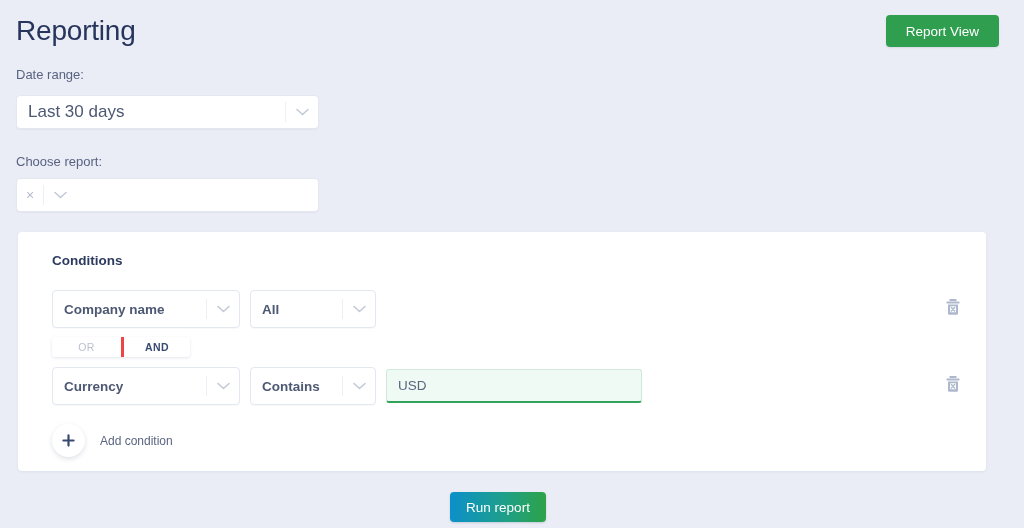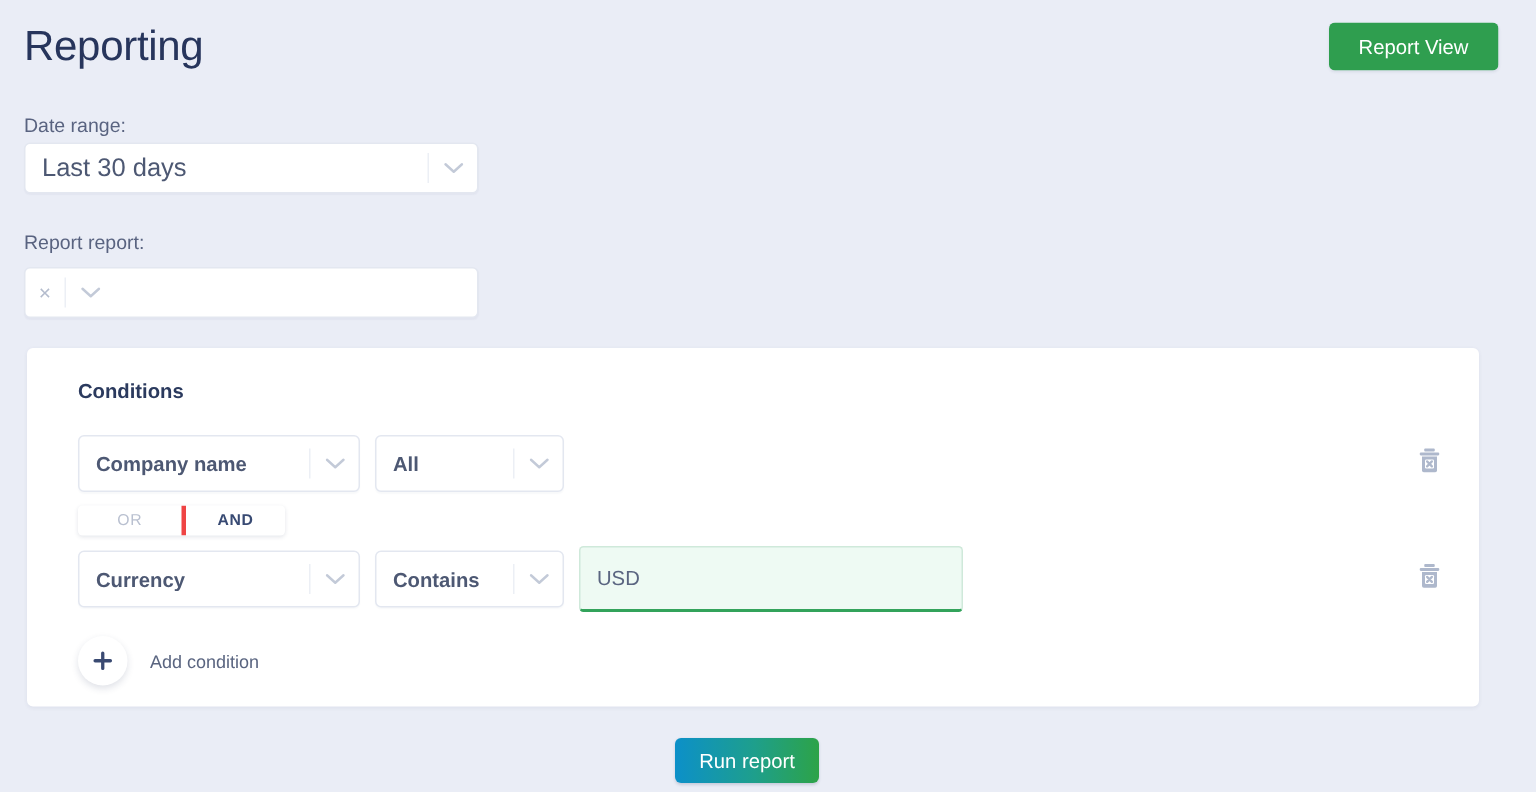--- a/index.html
+++ b/index.html
@@ -57,21 +57,21 @@
     color: #ffffff;
   }
 
   
   .field-label {
     position: absolute;
     left: 16px;
     font-size: 13px;
     color: #596380;
   }
-  #label-date  { top: 76px; }
+  #label-date  { top: 67px; }
   #label-report{ top: 154px; }
 
   .select-box {
     position: absolute;
     left: 16px;
     height: 34px;
     background: #ffffff;
     border: 1px solid #e3e7f0;
     border-radius: 4px;
     box-sizing: border-box;
@@ -158,21 +158,21 @@
     box-shadow: 0 1px 1px rgba(40,55,95,0.03);
     cursor: pointer;
     font-weight: bold;
   }
   .cond-select.w-field { width: 188px; }
   .cond-select.w-op    { width: 126px; }
   .cond-select .select-value { font-size: 13.5px; color: #4d5873; }
 
   .value-input {
     width: 256px;
-    height: 44px;
+    height: 34px;
     box-sizing: border-box;
     background: #eefaf3;
     border: 1px solid #cfe9da;
     border-bottom: 2px solid #33a35b;
     border-radius: 3px;
     padding: 8px 11px;
     font-family: "Liberation Sans", sans-serif;
     font-size: 13.5px;
     color: #5a6580;
     outline: none;
@@ -269,21 +269,21 @@
 <div class="select-box" id="select-daterange">
   <div class="select-value">Last 30 days</div>
   <div class="sep"></div>
   <div class="chev">
     <svg width="13" height="8" viewBox="0 0 13 8">
         <path d="M1 1.5 L6.5 6.5 L12 1.5" fill="none" stroke="#c3cad8" stroke-width="1.6" stroke-linecap="round" stroke-linejoin="round"></path>
       </svg>
   </div>
 </div>
 
-<div class="field-label" id="label-report">Report report:</div>
+<div class="field-label" id="label-report">Choose report:</div>
 <div class="select-box" id="select-report">
   <div class="clear-x">×</div>
   <div class="sep"></div>
   <div class="chev">
     <svg width="13" height="8" viewBox="0 0 13 8">
         <path d="M1 1.5 L6.5 6.5 L12 1.5" fill="none" stroke="#c3cad8" stroke-width="1.6" stroke-linecap="round" stroke-linejoin="round"></path>
       </svg>
   </div>
 </div>
 

